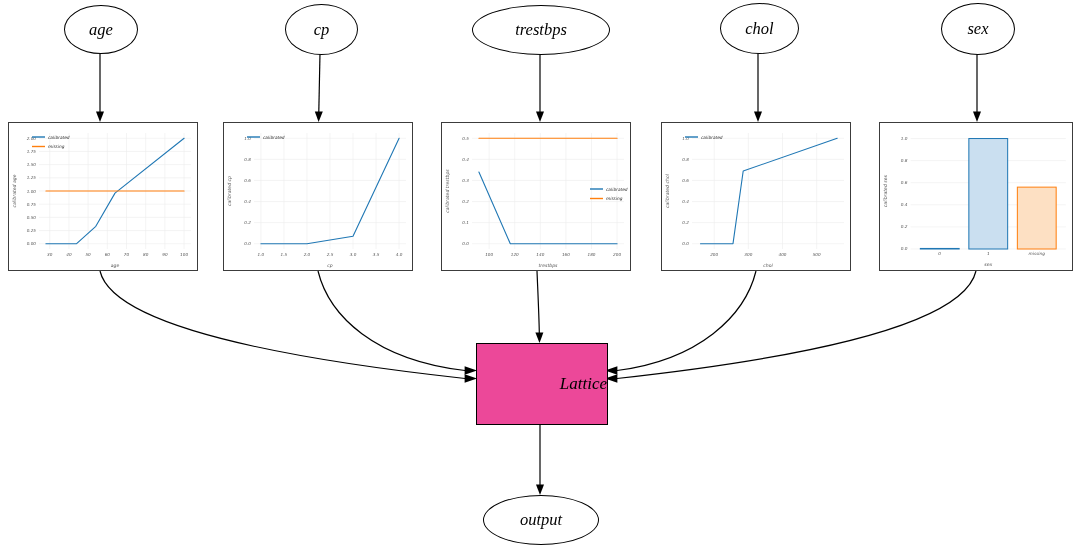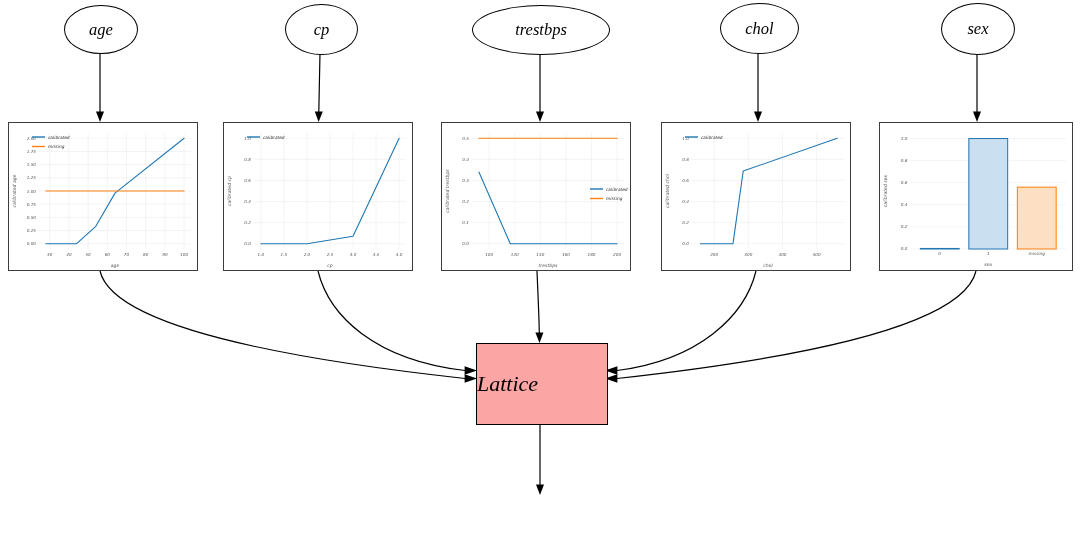--- a/index.html
+++ b/index.html
@@ -1,22 +1,22 @@
 <!DOCTYPE html>
 <html><head>
 <meta charset="utf-8">
 <style>
   html,body{margin:0;padding:0;background:#fff;}
   .canvas{position:relative;width:1080px;height:548px;background:#ffffff;overflow:hidden;
           font-family:"Liberation Serif", serif;font-style:italic;}
   .edges{position:absolute;left:0;top:0;width:1080px;height:548px;}
   .node-ellipse{position:absolute;background:#fff;border:1.4px solid #000;border-radius:50%;
           display:flex;align-items:center;justify-content:center;font-size:16.5px;color:#000;}
-  .lattice-box{position:absolute;background:#fca5a5;border:1.4px solid #000;
-          display:flex;align-items:center;justify-content:flex-start;font-size:22px;color:#000;}
+  .lattice-box{position:absolute;background:#ec4899;border:1.4px solid #000;
+          display:flex;align-items:center;justify-content:flex-end;font-size:17px;color:#000;}
   .plotbox{position:absolute;width:188px;height:147px;background:#fff;border:1px solid #3c3c3c;}
   .plotbox svg{display:block;font-family:"DejaVu Sans", sans-serif;}
 </style>
 </head>
 <body>
 
 <div class="canvas">
 
   <svg class="edges" viewBox="0 0 1080 548">
     <g stroke="#000" stroke-width="1.2" fill="none">
@@ -231,14 +231,17 @@
         <rect x="39.5" y="125.44761904761904" width="38" height="0.5523809523809575" fill="#cadff0" stroke="#1f77b4" stroke-width="1"></rect>
         <rect x="87" y="15.523809523809533" width="38" height="110.47619047619047" fill="#cadff0" stroke="#1f77b4" stroke-width="1"></rect>
         <rect x="134.5" y="64.13333333333333" width="38" height="61.866666666666674" fill="#fde0c3" stroke="#ff7f0e" stroke-width="1"></rect>
       </svg>
   </div>
 
   <div class="lattice-box" style="left:476px;top:343px;width:130px;height:80px;">
     <span>Lattice</span>
   </div>
 
+  <div class="node-ellipse" style="left:483px;top:495px;width:114px;height:48px;">
+    <span>output</span>
+  </div>
 
 </div>
 
 </body></html>

